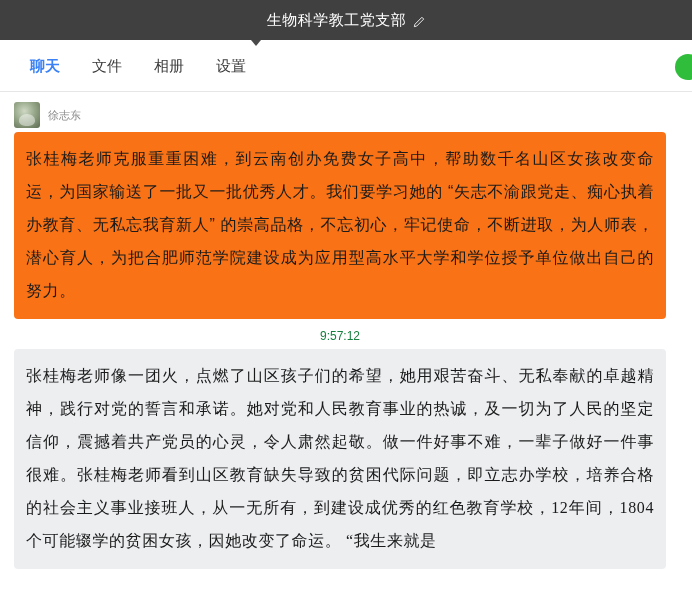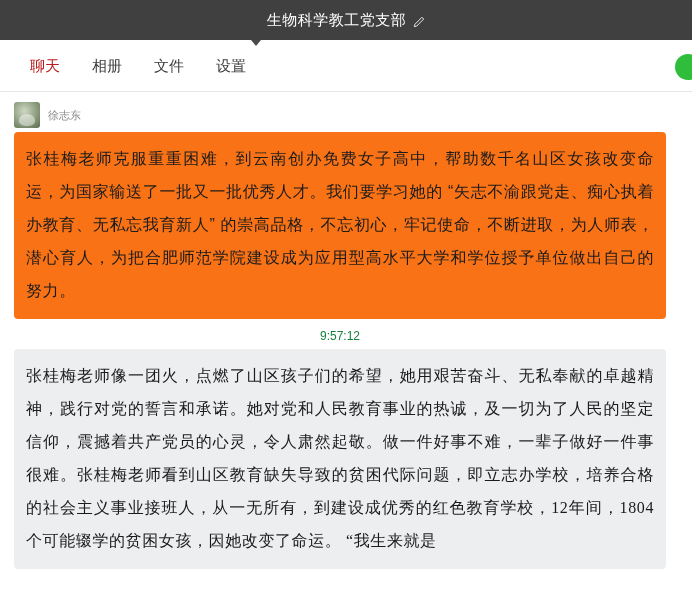--- a/index.html
+++ b/index.html
@@ -59,22 +59,22 @@
   }
   .tab {
     font-size: 15px;
     color: #3b3b3b;
     padding: 0 16px;
     line-height: 51px;
     cursor: default;
     white-space: nowrap;
   }
   .tab.active {
-    color: #b91c1c;
-    font-weight: normal;
+    color: #3b82f6;
+    font-weight: bold;
   }
   .tab.with-caret {
     display: flex;
     align-items: flex-start;
     gap: 5px;
   }
   .caret-down {
     width: 0;
     height: 0;
     border-left: 5px solid transparent;
@@ -176,22 +176,22 @@
       <span class="edit-icon">
         <svg width="13" height="13" viewBox="0 0 16 16" aria-hidden="true">
           <path d="M12.2 1.6l2.2 2.2-8.6 8.6-2.9 0.7 0.7-2.9 8.6-8.6z" fill="none" stroke="#ffffff" stroke-width="1.1"></path>
         </svg>
       </span>
     </div>
   </div>
 
   <div class="tabbar">
     <div class="tab active">聊天</div>
+    <div class="tab">文件</div>
     <div class="tab">相册</div>
-    <div class="tab">文件</div>
     <div class="tab with-caret">
       <span>设置</span>
       <span class="caret-down"></span>
     </div>
     <div class="green-dot"></div>
   </div>
 
   <div class="chat">
 
     <div class="msg">

